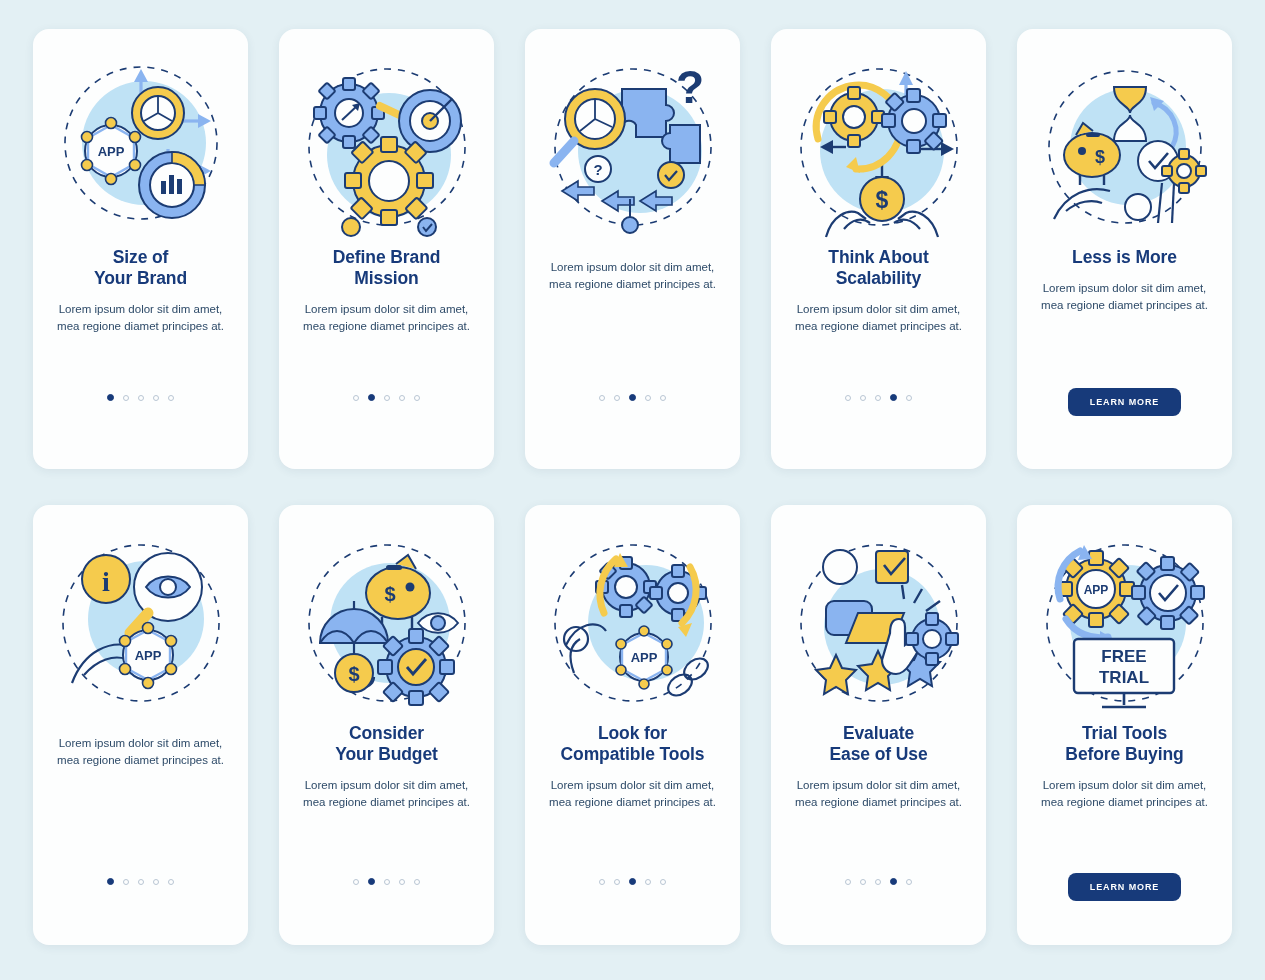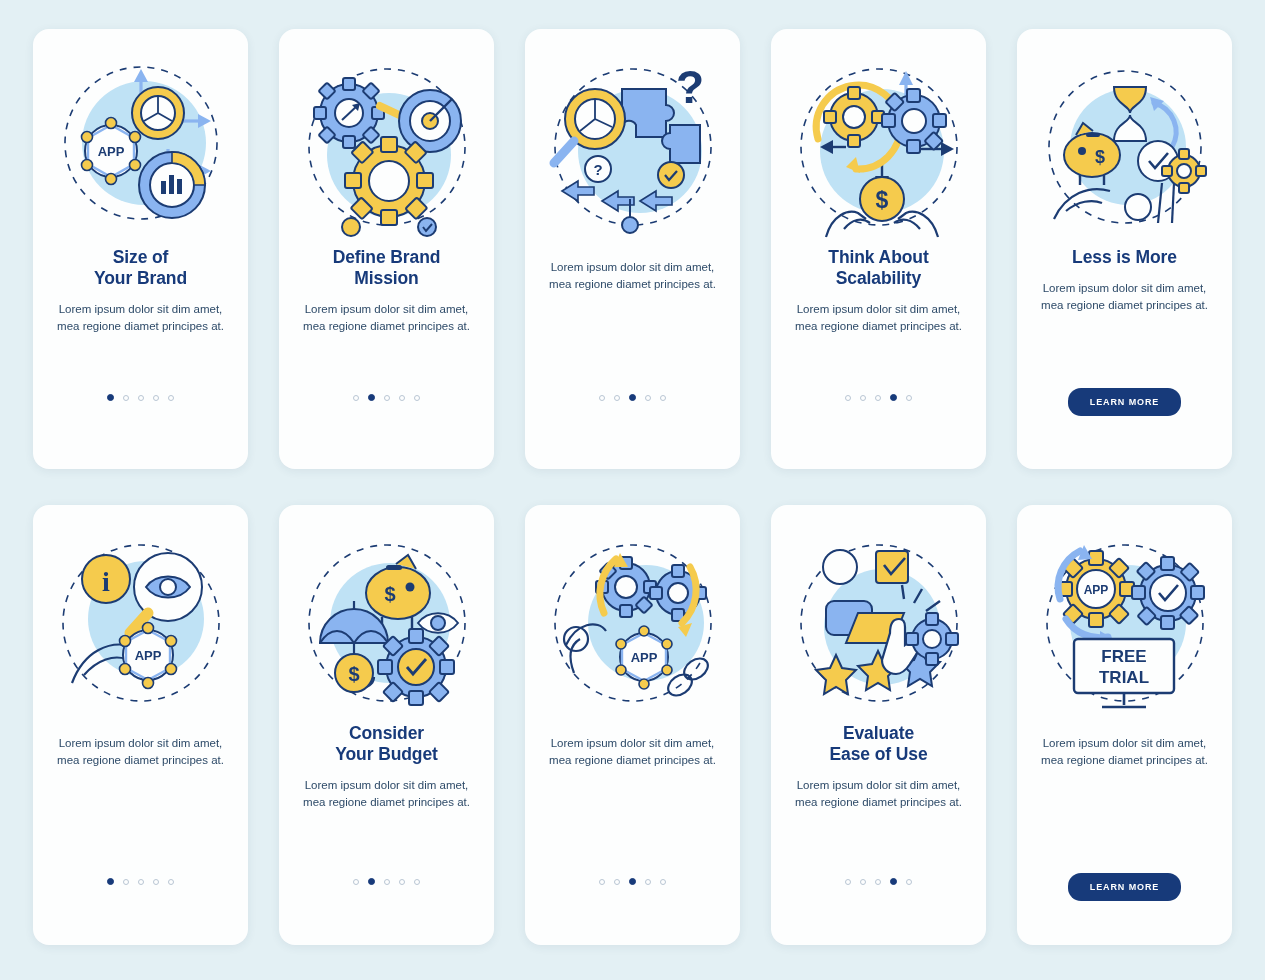--- a/index.html
+++ b/index.html
@@ -80,21 +80,21 @@
   }
   .cta{
     position:absolute;
     bottom:53px;
     background:#173a7a;
     color:#ffffff;
     font-size:9px;
     font-weight:bold;
     letter-spacing:.9px;
     border:none;
-    border-radius:13px;
+    border-radius:8px;
     padding:9px 22px;
     cursor:pointer;
   }
   .row-2 .cta{bottom:44px;}
 </style>
 </head>
 <body>
 
 <div class="board">
 
@@ -506,20 +506,24 @@
             <circle cx="81" cy="143" r="5"></circle>
             <circle cx="104" cy="157" r="5"></circle>
             <circle cx="127" cy="143" r="5"></circle>
             <circle cx="127" cy="117" r="5"></circle>
           </g>
 
           <ellipse cx="140" cy="158" rx="13" ry="9" fill="none" stroke="#1c3c73" stroke-width="2.2" transform="rotate(-35 140 158)"></ellipse>
           <ellipse cx="156" cy="142" rx="13" ry="9" fill="none" stroke="#1c3c73" stroke-width="2.2" transform="rotate(-35 156 142)"></ellipse>
         </svg>
       </div>
+      <div class="title">
+        <span>Look for</span><br>
+        <span>Compatible Tools</span>
+      </div>
       <div class="desc">Lorem ipsum dolor sit dim amet, mea regione diamet principes at.</div>
       <div class="dots">
         <span class="dot"></span>
         <span class="dot"></span>
         <span class="dot active"></span>
         <span class="dot"></span>
         <span class="dot"></span>
       </div>
     </div>
 
@@ -607,18 +611,22 @@
           <path d="M52 18 L46 33 L60 32 Z" fill="#8ab4f0"></path>
           <path d="M34 92 A40 40 0 0 0 76 110" fill="none" stroke="#8ab4f0" stroke-width="7" stroke-linecap="round"></path>
           <path d="M82 112 L68 104 L68 118 Z" fill="#8ab4f0"></path>
 
           <rect x="42" y="112" width="100" height="54" rx="4" fill="#fdfefe" stroke="#1c3c73" stroke-width="2.4"></rect>
           <text x="92" y="135" text-anchor="middle" font-size="17" font-weight="bold" fill="#1c3c73" font-family="Liberation Sans, sans-serif">FREE</text>
           <text x="92" y="156" text-anchor="middle" font-size="17" font-weight="bold" fill="#1c3c73" font-family="Liberation Sans, sans-serif">TRIAL</text>
           <path d="M92 166 L92 178 M70 180 h44" stroke="#1c3c73" stroke-width="2.6"></path>
         </svg>
       </div>
+      <div class="title">
+        <span>Trial Tools</span><br>
+        <span>Before Buying</span>
+      </div>
       <div class="desc">Lorem ipsum dolor sit dim amet, mea regione diamet principes at.</div>
       <button class="cta">LEARN MORE</button>
     </div>
 
   </div>
 </div>
 
 </body></html>

